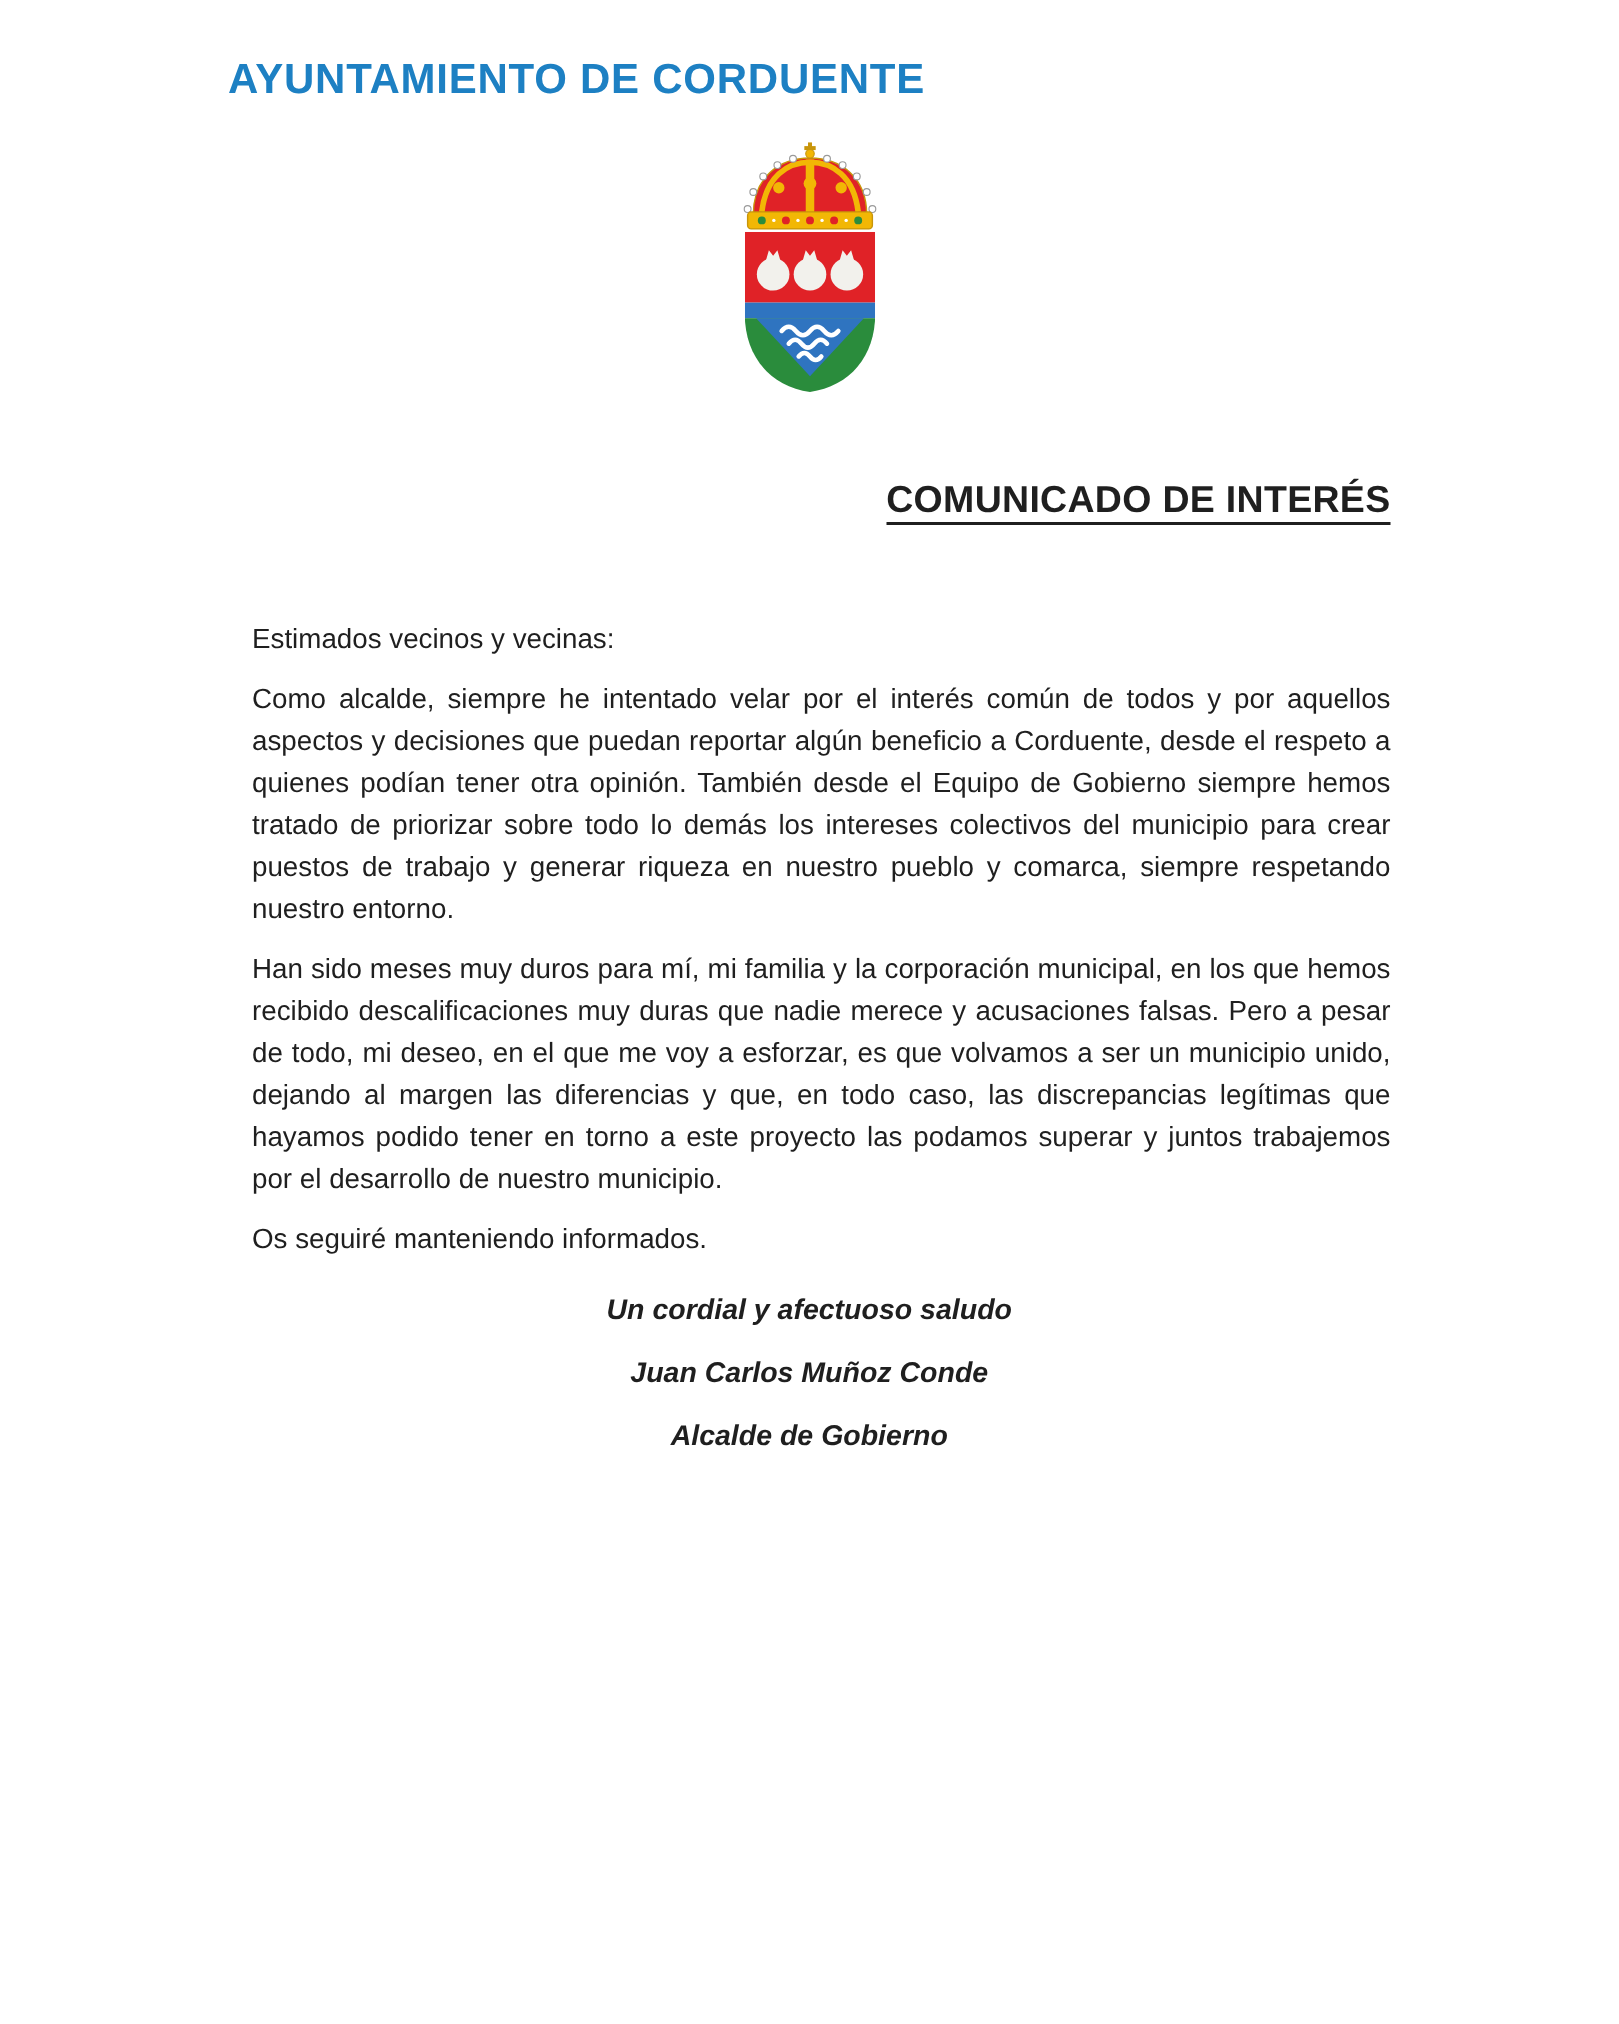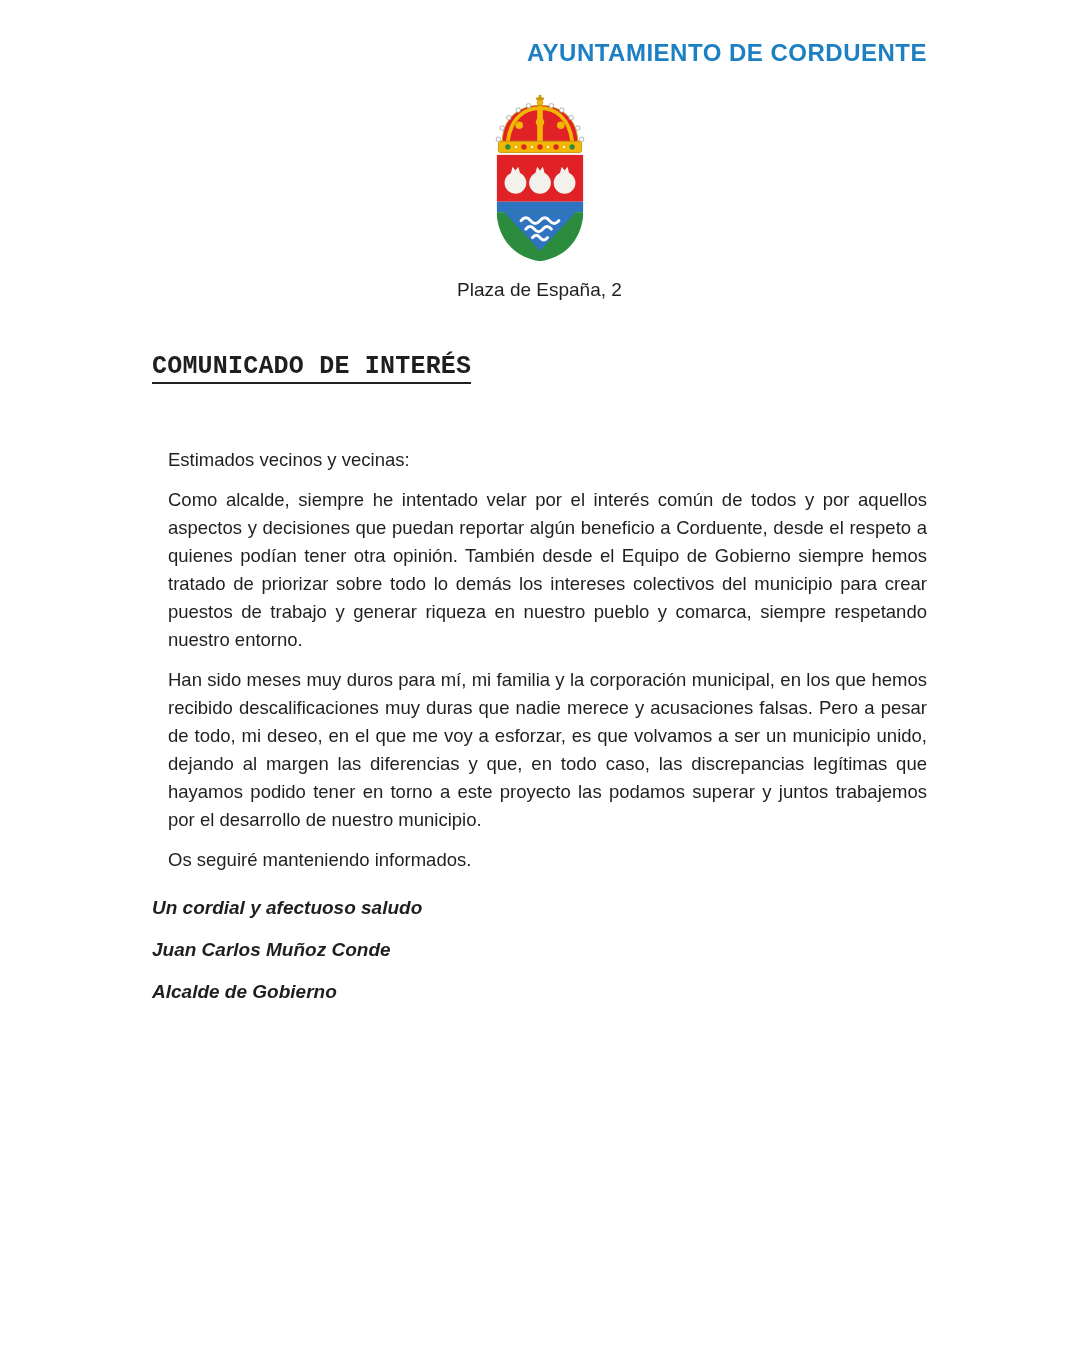--- a/index.html
+++ b/index.html
@@ -21,22 +21,22 @@
     color:var(--text-black);
     overflow:hidden;
   }
   .page{
     width:1079px;height:1349px;
     padding:0 152px;
     background:#ffffff;
   }
   .doc-title{
     margin-top:34px;
-    text-align:right;
-    font-size:24px;
+    text-align:left;
+    font-size:28px;
     line-height:38px;
     font-weight:700;
     letter-spacing:.5px;
     color:var(--title-blue);
   }
   .crest-wrap{
     margin:22px auto 0;
     width:114px;
     text-align:center;
   }
@@ -45,22 +45,21 @@
     margin-top:14px;
     text-align:center;
     font-size:19px;
   }
   .address-block p{
     line-height:20px;
     margin-bottom:20px;
   }
   .communique-heading-row{
     margin-top:54px;
-    text-align:left;
-    font-family:Liberation Mono, monospace;
+    text-align:right;
   }
   .communique-heading{
     display:inline-block;
     font-size:25px;
     font-weight:700;
     line-height:26px;
     border-bottom:2.5px solid var(--text-black);
     padding-bottom:2px;
     letter-spacing:.2px;
   }
@@ -73,21 +72,21 @@
     line-height:28px;
     margin-bottom:12px;
   }
   .body-par{
     line-height:28px;
     text-align:justify;
     margin-bottom:12px;
   }
   .closing-block{
     margin-top:20px;
-    text-align:left;
+    text-align:center;
     font-size:19px;
     font-weight:700;
     font-style:italic;
   }
   .closing-block p{
     line-height:28px;
     margin-bottom:14px;
   }
   .signature-name{
     text-decoration-thickness:2px;
@@ -171,21 +170,20 @@
           <g>
             <path d="M81,84 L83,77 L86,81 L89,77 L91,84 Z" fill="var(--crest-white)"></path>
             <circle cx="86" cy="94" r="11.5" fill="var(--crest-white)"></circle>
           </g>
         </g>
       </g>
     </svg>
   </div>
 
   <div class="address-block">
-    <p>Plaza de España, 2</p>
   </div>
 
   <div class="communique-heading-row">
     <h2 class="communique-heading">COMUNICADO DE INTERÉS</h2>
   </div>
 
   <div class="body-block">
     <p class="salutation">Estimados vecinos y vecinas:</p>
     <div>
         <p class="body-par">Como alcalde, siempre he intentado velar por el interés común de todos y por aquellos aspectos y decisiones que puedan reportar algún beneficio a Corduente, desde el respeto a quienes podían tener otra opinión. También desde el Equipo de Gobierno siempre hemos tratado de priorizar sobre todo lo demás los intereses colectivos del municipio para crear puestos de trabajo y generar riqueza en nuestro pueblo y comarca, siempre respetando nuestro entorno.</p>

